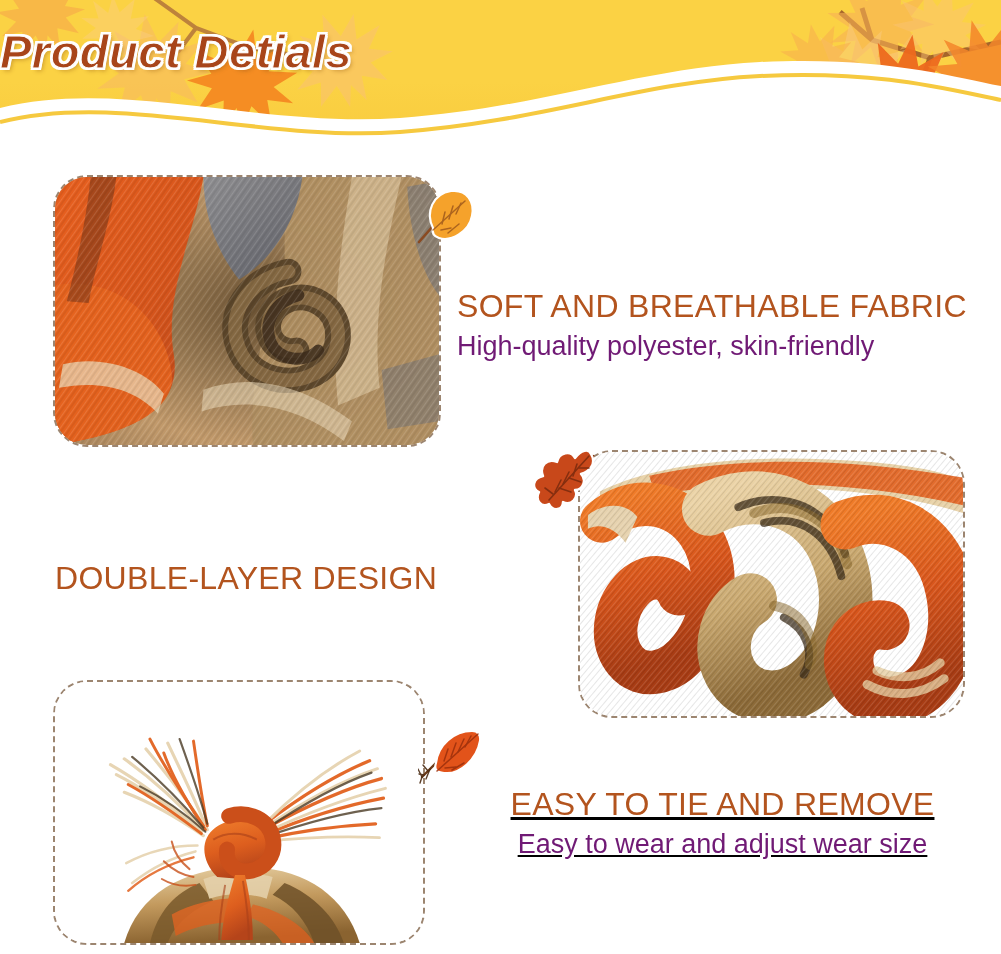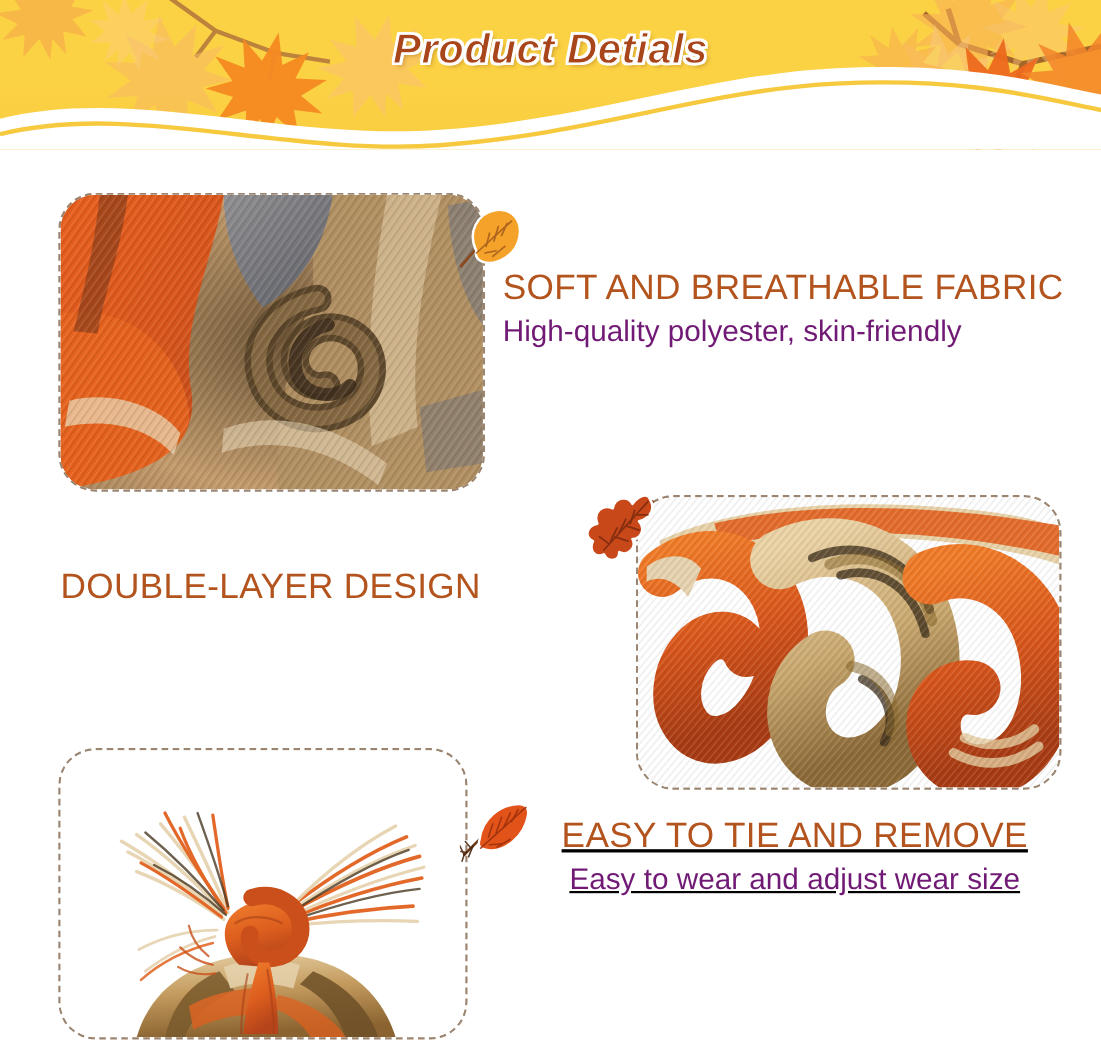--- a/index.html
+++ b/index.html
@@ -39,22 +39,21 @@
   .banner-wave {
     position: absolute;
     left: 0; top: 0;
     width: 1001px; height: 136px;
   }
   .banner-title {
     position: absolute;
     left: 0;
     top: 24px;
     width: 1001px;
-    text-align: center;
-    font-size: 38px;
+    font-size: 47px;
     font-weight: bold;
     font-style: italic;
     letter-spacing: 0.5px;
     color: #A8451A;
     -webkit-text-stroke: 1px #ffffff;
     text-shadow:
        2px 0 0 #fff, -2px 0 0 #fff, 0 2px 0 #fff, 0 -2px 0 #fff,
        2px 2px 0 #fff, -2px 2px 0 #fff, 2px -2px 0 #fff, -2px -2px 0 #fff,
        3px 3px 4px rgba(150,90,20,0.45);
     z-index: 5;
@@ -79,20 +78,21 @@
   .leaf-icon svg { display: block; }
 
   .feature-text { position: absolute; }
   .feature-title {
     color: #B3541E;
     font-size: 32px;
     font-weight: normal;
     line-height: 1.36;
     letter-spacing: 0.3px;
     white-space: nowrap;
+    margin-top: 45px;
   }
   .feature-title.wrapped { white-space: normal; }
   .feature-sub {
     color: #701a75;
     font-size: 27px;
     font-weight: normal;
     line-height: 1.30;
   }
 
   

